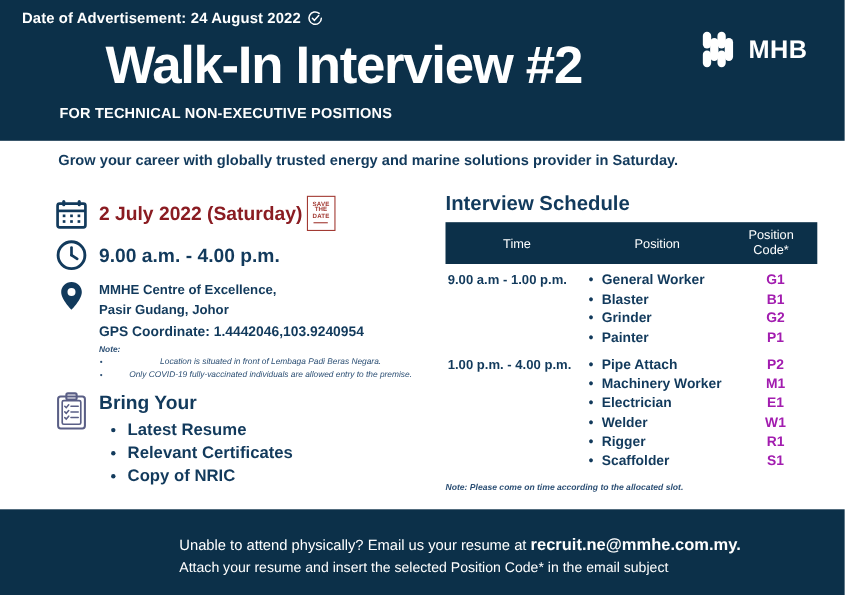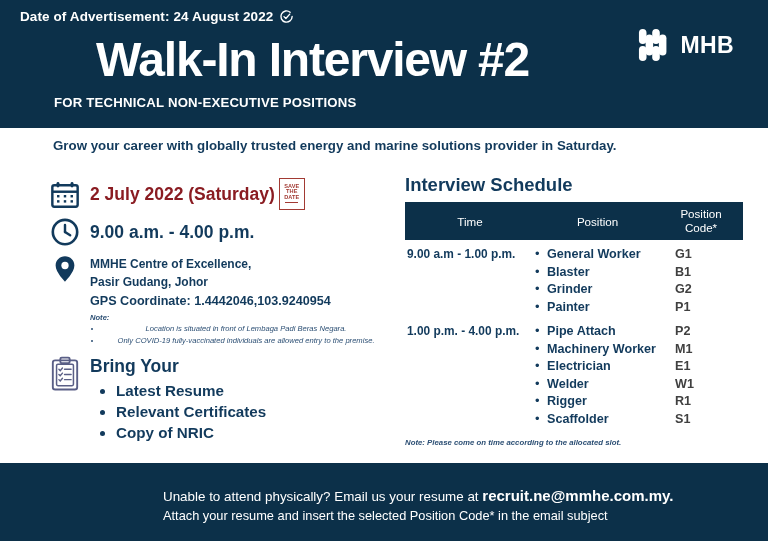--- a/index.html
+++ b/index.html
@@ -134,21 +134,21 @@
   .slot .s-body{flex:1;}
   .prow{display:flex;align-items:baseline;margin-bottom:3.5px;}
   .prow .bullet{
     color:#123a5c;font-size:13px;line-height:1;width:12px;flex:0 0 auto;
   }
   .prow .pname{
     color:#123a5c;font-size:12.6px;font-weight:700;width:128px;flex:0 0 auto;
     white-space:nowrap;
   }
   .prow .pcode{
-    color:#404040;font-size:12.6px;font-weight:700;width:60px;
+    color:#a21caf;font-size:12.6px;font-weight:700;width:60px;text-align:center;
   }
   .sched-note{
     margin-top:9px;color:#2c4f74;font-size:7.8px;font-style:italic;font-weight:700;
   }
 
   
   .footer{
     position:absolute;left:0;bottom:0;width:768px;height:78px;background:#0c3049;
   }
   .important-badge{

